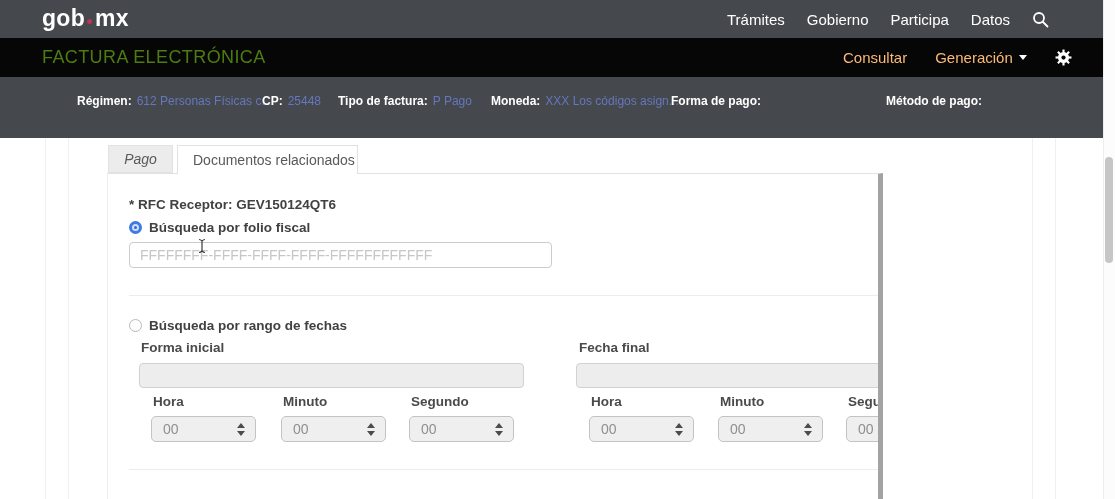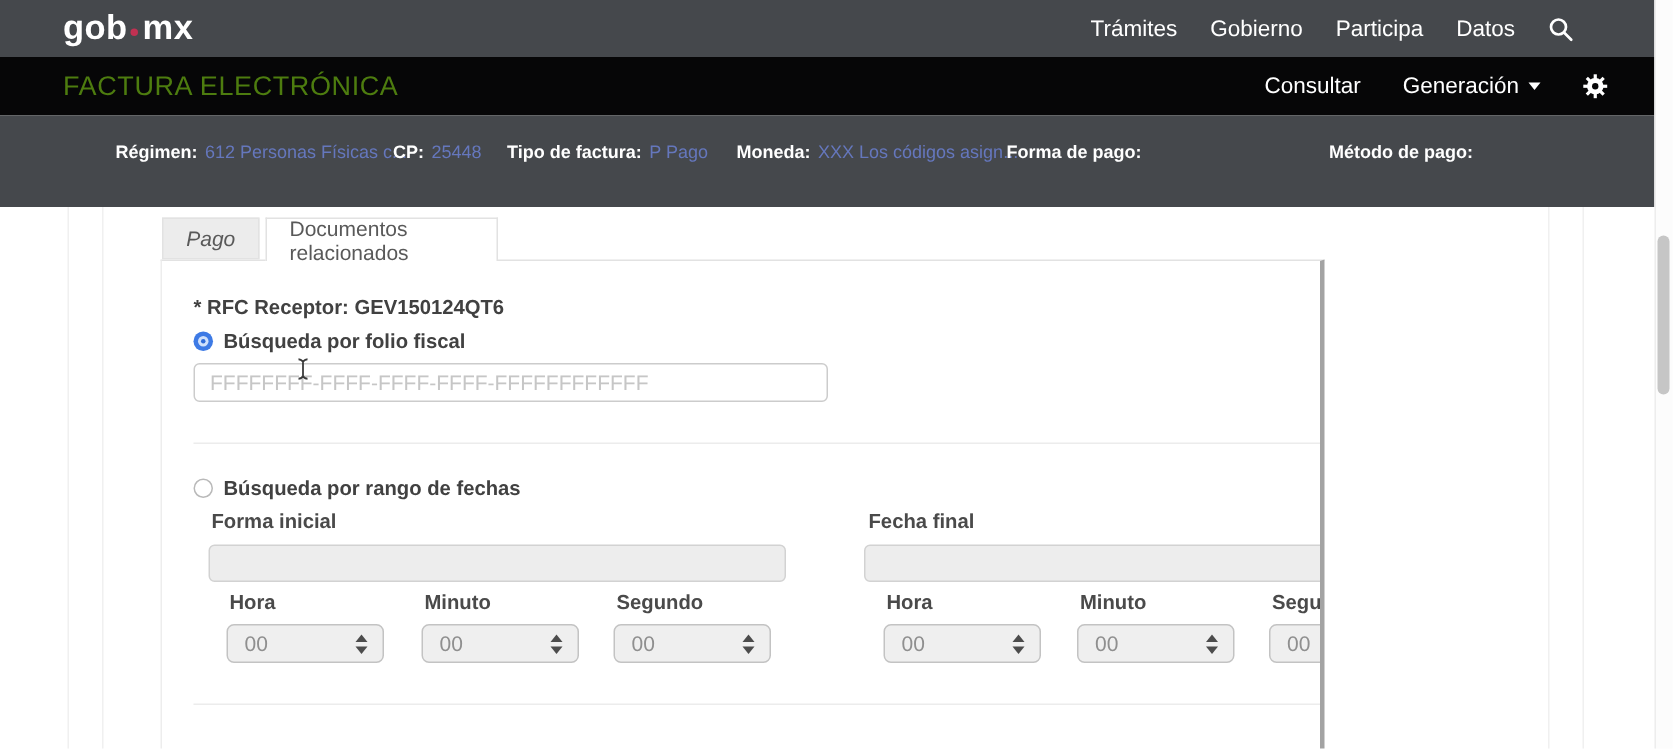--- a/index.html
+++ b/index.html
@@ -11,42 +11,42 @@
   .logo { position:absolute; left:42px; top:5px; color:#fff; font-size:23px; font-weight:bold; letter-spacing:.3px; cursor:pointer; }
   .logo-dot { display:inline-block; width:5px; height:5px; border-radius:50%; background:#c03152; margin:0 3px 2px 2px; }
   .topnav { position:absolute; left:727px; top:0; height:38px; display:flex; align-items:center; gap:22px; }
   .topnav-item { color:#fff; font-size:15px; cursor:pointer; white-space:nowrap; }
   .search-btn { display:flex; align-items:center; cursor:pointer; }
 
   
   .bar2 { position:absolute; left:0; top:38px; width:1103px; height:39px; background:#060607; }
   .app-title { position:absolute; left:42px; top:9px; color:#4d7c0f; font-size:18px; letter-spacing:.4px; }
   .appnav { position:absolute; left:843px; top:0; height:39px; display:flex; align-items:center; gap:28px; }
-  .appnav-item { color:#ffffff; font-size:15px; cursor:pointer; white-space:nowrap; display:flex; align-items:center; }
+  .appnav-item { color:#fdba74; font-size:15px; cursor:pointer; white-space:nowrap; display:flex; align-items:center; }
   .caret { display:inline-block; margin-left:6px; width:0; height:0;
            border-left:4px solid transparent; border-right:4px solid transparent; border-top:5px solid #fff; }
 
   
   .bar3 { position:absolute; left:0; top:77px; width:1103px; height:61px; background:#45484c; }
   .info-item { position:absolute; top:17px; font-size:12px; white-space:nowrap; }
   .info-label { color:#fff; font-weight:bold;padding-left:35px; }
   .info-value { color:#6577bd; margin-left:5px; cursor:pointer; }
   .ii1{left:42px} .ii2{left:227px} .ii3{left:303px} .ii4{left:456px} .ii5{left:636px} .ii6{left:851px}
 
   
   .vline { position:absolute; top:138px; height:361px; width:1px; background:#f0f0f0; }
 
   
   .tab { position:absolute; top:145px; height:28px; font-size:14px; color:#595959; display:flex; align-items:center; cursor:pointer; }
   .tab-inactive { left:108px; width:65px; background:#ececec; border:1px solid #e2e2e2; justify-content:center;font-style:italic; }
-  .tab-active { left:177px; width:155px; height:29px; background:#fff; border:1px solid #e2e2e2; border-bottom:none; padding-left:15px; z-index:3; }
+  .tab-active { left:177px; width:181px; height:29px; background:#fff; border:1px solid #e2e2e2; border-bottom:none; padding-left:15px; z-index:3; }
 
   
   .panel { position:absolute; left:107px; top:173px; width:776px; height:326px; background:#fff;
-           border-top:1px solid #e2e2e2; border-left:1px solid #ededed; border-right:3px solid #a3a3a3;
+           border-top:1px solid #e2e2e2; border-left:1px solid #ededed; border-right:5px solid #a3a3a3;
            overflow:hidden; z-index:2; }
   .panel .bold { font-weight:bold; color:#414141; font-size:13.5px; }
 
   .rfc-line { position:absolute; left:21px; top:23px; }
   .radio-row { position:absolute; display:flex; align-items:center; }
   .radio-row1 { left:21px; top:46px; }
   .radio-row2 { left:21px; top:144px; }
   .radio-label { margin-left:7px; }
 
   .radio-sel { width:13px; height:13px; border-radius:50%; background:#3d7ae5; display:flex; align-items:center; justify-content:center; cursor:pointer; flex:none; }

